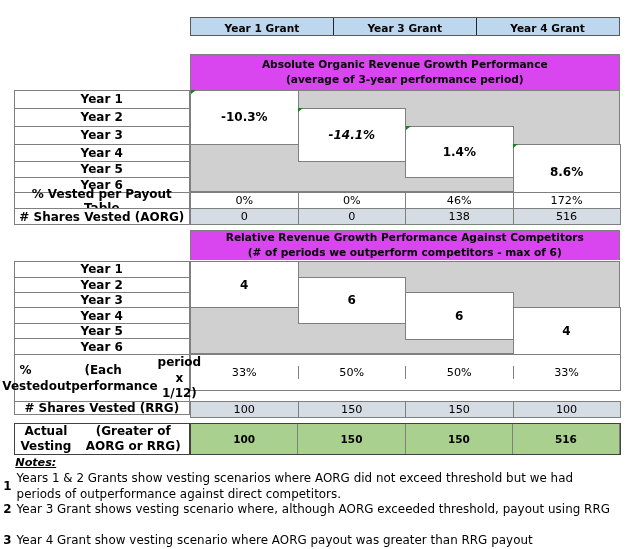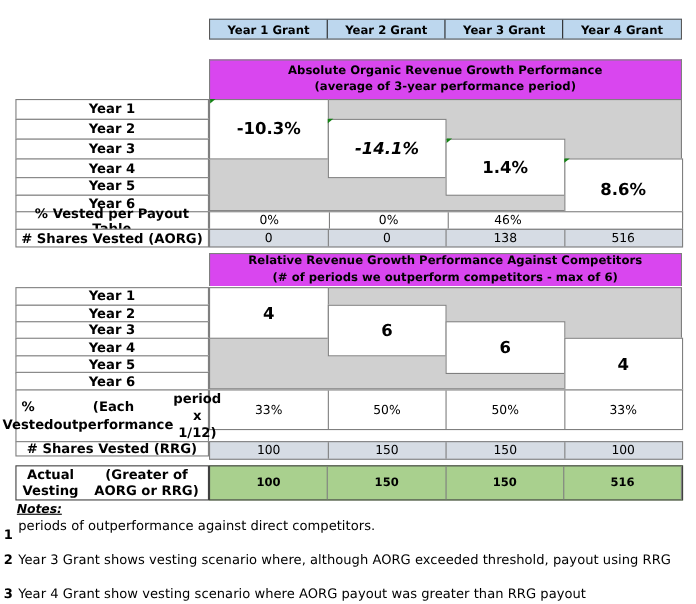--- a/index.html
+++ b/index.html
@@ -27,21 +27,21 @@
   
   .lbl{border:1.1px solid #7f7f7f;background:#fff;
     display:flex;align-items:center;justify-content:center;text-align:center;
     font-weight:bold;font-size:12px;letter-spacing:0px;}
   .lbl.multi{flex-direction:row;line-height:15.6px;padding-top:1.2px;justify-content:center;}
 
   
   .grey{background:#D0D0D0;}
   .valbox{border:1.1px solid #7f7f7f;background:#fff;
     display:flex;align-items:center;justify-content:center;
-    font-weight:bold;font-size:15px;letter-spacing:0px;}
+    font-weight:bold;font-size:12px;letter-spacing:0px;}
   .vcell{display:flex;align-items:center;justify-content:center;
     font-size:11.2px;border-right:1.1px solid #7f7f7f;}
   .vcell:last-child{border-right:none;}
 
   
   .cmt{position:absolute;left:-0.2px;top:-0.2px;width:0;height:0;
     border-left:5.2px solid #148214;border-bottom:4.6px solid transparent;}
 
   
   #notes{left:0px;top:0px;width:633px;height:549px;}
@@ -53,21 +53,20 @@
   .note-num{position:absolute;font-weight:bold;font-size:11.9px;
      left:1.5px;width:12px;text-align:center;line-height:13px;}
   .note-txt{position:absolute;left:16.6px;font-size:11.9px;white-space:nowrap;
      line-height:15.55px;letter-spacing:0.03px;}
 </style>
 </head>
 <body>
 
 <div class="abs" id="grant-header">
   <div class="gh">Year 1 Grant</div>
-  <div class="gh">Year 2 Grant</div>
   <div class="gh">Year 3 Grant</div>
   <div class="gh">Year 4 Grant</div>
 </div>
 
 <div class="abs sect-title" id="aorg-title" style="left:190px;top:53.5px;width:429.5px;height:36.1px;padding-top:2.2px;">
   <div>Absolute Organic Revenue Growth Performance</div>
   <div>(average of 3-year performance period)</div>
 </div>
 
 <div id="aorg-labels">
@@ -93,20 +92,21 @@
       <span>1.4%</span>
     </div>
     <div class="abs valbox" style="left:512.5px;top:143.5px;width:108.1px;height:56px;">
       <div class="cmt"></div>
       <span>8.6%</span>
     </div>
     <div class="abs " style="left:190px;top:192.1px;width:430.6px;height:17.199999999999996px;border:1.1px solid #7f7f7f;background:#fff;display:flex;">
       <div class="vcell" style="width: 107.5px;">0%</div>
       <div class="vcell" style="width: 107.5px;">0%</div>
       <div class="vcell" style="width: 107.5px;">46%</div>
+      <div class="vcell" style="width: 107px;">172%</div>
     </div>
     <div class="abs " style="left:190px;top:208.2px;width:430.6px;height:17.30000000000002px;border:1.1px solid #7f7f7f;background:#D6DCE4;display:flex;">
       <div class="vcell" style="width: 107.5px;">0</div>
       <div class="vcell" style="width: 107.5px;">0</div>
       <div class="vcell" style="width: 107.5px;">138</div>
       <div class="vcell" style="width: 107px;">516</div>
     </div>
     <div class="abs lbl" style="left:13.5px;top:192.1px;width:176.5px;height:17.199999999999996px;">% Vested per Payout Table</div>
     <div class="abs lbl" style="left:13.5px;top:208.2px;width:176.5px;height:17.30000000000002px;"># Shares Vested (AORG)</div>
   </div>
@@ -131,21 +131,21 @@
     </div>
     <div class="abs valbox" style="left:297.5px;top:276.5px;width:108.6px;height:47.6px;">
       <span>6</span>
     </div>
     <div class="abs valbox" style="left:405px;top:292px;width:108.6px;height:47.49999999999998px;">
       <span>6</span>
     </div>
     <div class="abs valbox" style="left:512.5px;top:307.4px;width:108.1px;height:47.90000000000001px;">
       <span>4</span>
     </div>
-    <div class="abs " style="left:190px;top:354.2px;width:430.6px;height:37px;border:1.1px solid #7f7f7f;background:#fff;display:flex;">
+    <div class="abs " style="left:190px;top:354.2px;width:430.6px;height:37px;border:1.1px solid #7f7f7f;background:#fff;display:flex;align-items:center;">
       <div class="vcell" style="width: 107.5px;">33%</div>
       <div class="vcell" style="width: 107.5px;">50%</div>
       <div class="vcell" style="width: 107.5px;">50%</div>
       <div class="vcell" style="width: 107px;">33%</div>
     </div>
     <div class="abs " style="left:190px;top:400.9px;width:430.6px;height:17.1px;border:1.1px solid #7f7f7f;background:#D6DCE4;display:flex;">
       <div class="vcell" style="width: 107.5px;">100</div>
       <div class="vcell" style="width: 107.5px;">150</div>
       <div class="vcell" style="width: 107.5px;">150</div>
       <div class="vcell" style="width: 107px;">100</div>
@@ -170,20 +170,21 @@
       <div class="vcell" style="width: 107px; font-weight: bold; font-size: 10.5px; border-right: 1.2px solid rgb(127, 127, 127);">516</div>
     </div>
   </div>
 
 <div class="abs" id="notes">
   <div class="nh">Notes:</div>
   <div id="notes-items">
       <div class="note-row" style="top: 471px;">
         <div class="note-num" style="top: 9.05px;">1</div>
         <div class="note-txt" style="top: 0px;">
+          <div>Years 1 &amp; 2 Grants show vesting scenarios where AORG did not exceed threshold but we had</div>
           <div>periods of outperformance against direct competitors.</div>
         </div>
       </div>
       <div class="note-row" style="top: 502.1px;">
         <div class="note-num" style="top: 1.2px;">2</div>
         <div class="note-txt" style="top: 0px;">
           <div>Year 3 Grant shows vesting scenario where, although AORG exceeded threshold, payout using RRG</div>
         </div>
       </div>
       <div class="note-row" style="top: 533.2px;">

